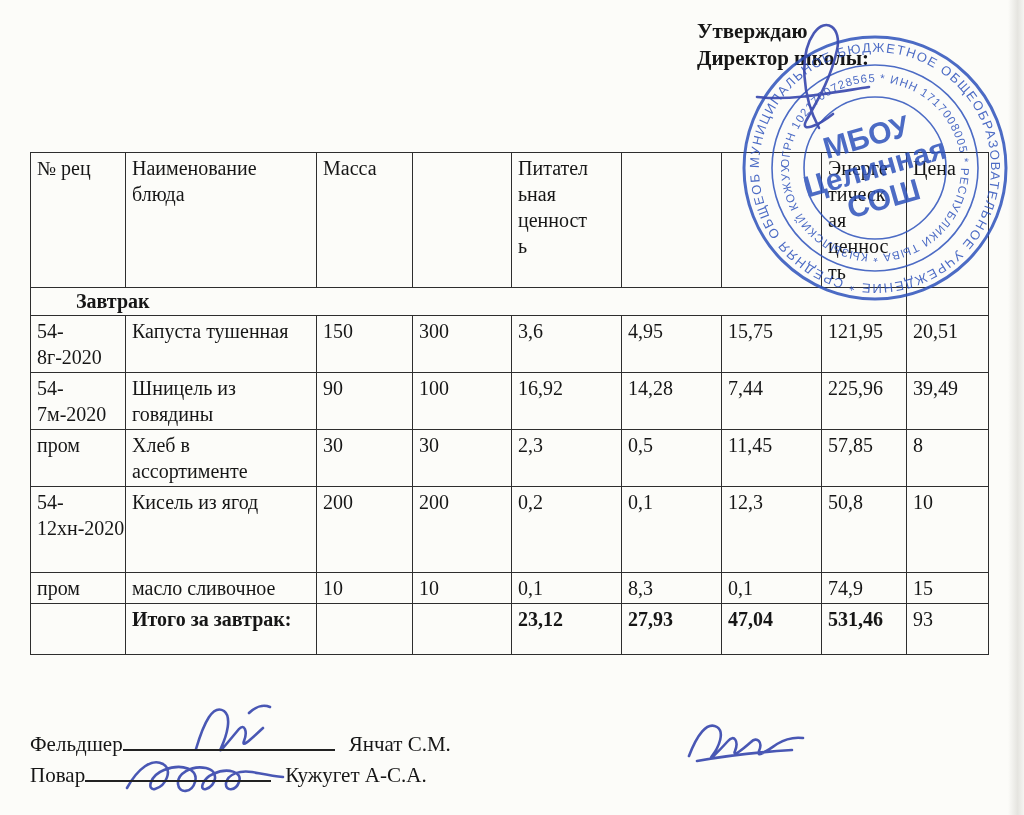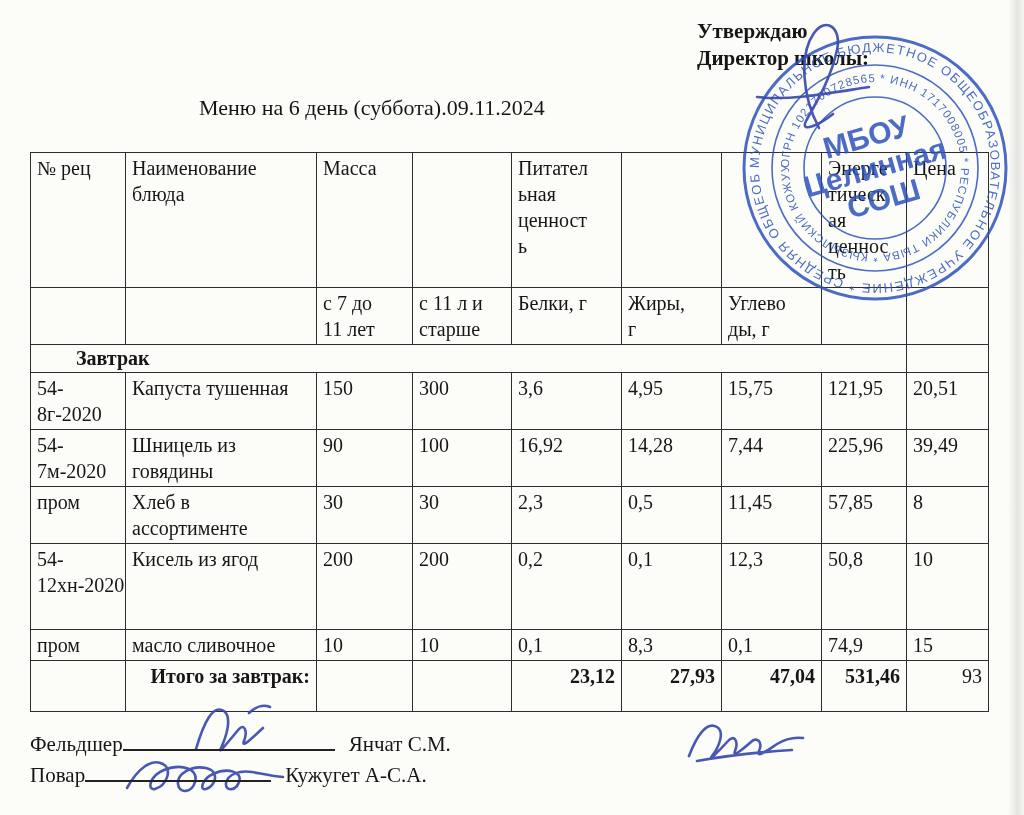--- a/index.html
+++ b/index.html
@@ -50,21 +50,21 @@
   .wrap64{display:inline-block;width:64px;word-break:break-all;}
   .wrap58{display:inline-block;width:58px;}
   tr.hrow1 td{height:128px;}
   tr.hrow2 td{height:52px;}
   tr.secrow td{height:22px;padding-top:1px;padding-bottom:1px;line-height:25px;padding-left:45px;}
   tr.drow1 td{height:46px;}
   tr.drow2 td{height:42px;}
   tr.drow3 td{height:52px;}
   tr.drow4 td{height:81px;}
   tr.drow5 td{height:25px;}
-  tr.totrow td{height:46px;text-align:right;}
+  tr.totrow td{height:46px;}
 
   
   .stamp{position:absolute;left:733px;top:24px;opacity:.84;pointer-events:none;}
   .stamp text{fill:#2b50bb;}
   .stamp .ring{font-family:"Liberation Sans",sans-serif;font-size:13px;letter-spacing:1.5px;}
   .stamp .ring2{font-family:"Liberation Sans",sans-serif;font-size:11.5px;letter-spacing:1px;}
   .stamp .ctr{font-family:"Liberation Sans",sans-serif;font-weight:bold;font-size:30px;text-anchor:middle;}
 
   
   .ink{position:absolute;left:0;top:0;pointer-events:none;}
@@ -87,21 +87,20 @@
 </head>
 <body>
 
 <div class="page">
 
   <div class="approval">
     <div>Утверждаю</div>
     <div>Директор школы:</div>
   </div>
 
-  <div class="doc-title">Меню на 6 день (суббота).09.11.2024</div>
 
   <table class="menu-table">
     <colgroup>
       <col style="width:95px">
         <col style="width:191px">
         <col style="width:96px">
       <col style="width:99px">
         <col style="width:110px">
         <col style="width:100px">
       <col style="width:100px">
@@ -113,31 +112,20 @@
       <td>№ рец</td>
       <td class="cell-name">Наименование блюда</td>
       <td>Масса</td>
       <td></td>
       <td><span class="wrap78">Питательная ценность</span></td>
       <td></td>
       <td></td>
       <td><span class="wrap62">Энергетическая ценность</span></td>
       <td>Цена</td>
     </tr>
-    <tr class="hrow2">
-      <td></td>
-      <td></td>
-      <td><span class="wrap58">с 7 до 11 лет</span></td>
-      <td>с 11 л и старше</td>
-      <td>Белки, г</td>
-      <td><span class="wrap60">Жиры, г</span></td>
-      <td><span class="wrap64">Углеводы, г</span></td>
-      <td></td>
-      <td></td>
-    </tr>
     <tr class="secrow">
       <td colspan="8" class="b">Завтрак</td>
       <td></td>
     </tr>
 
     <tr class="drow1">
       <td class="cell-id">54-8г-2020</td>
       <td class="cell-name">Капуста тушенная</td>
       <td>150</td>
       <td>300</td>

